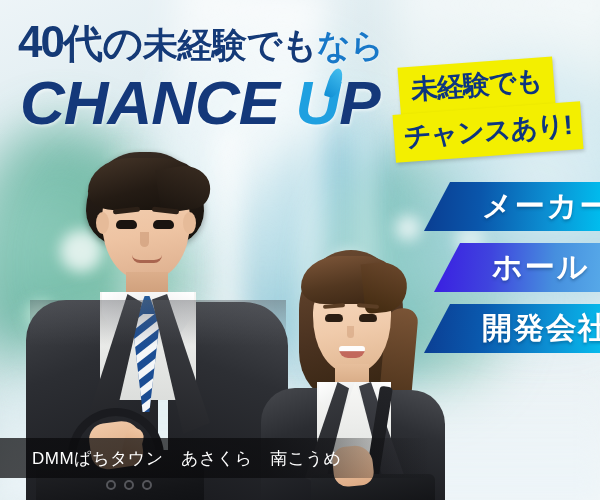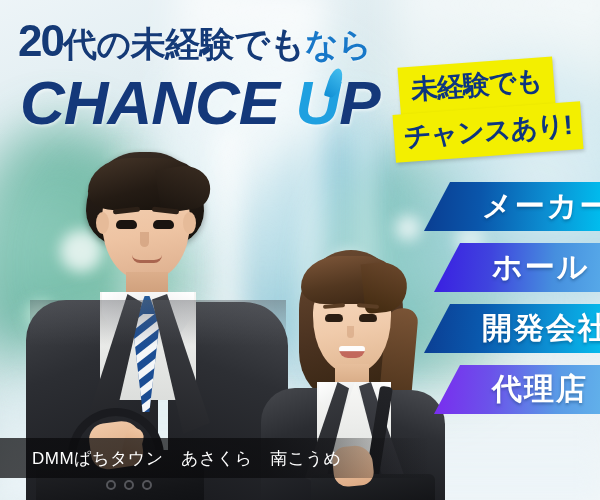--- a/index.html
+++ b/index.html
@@ -200,21 +200,21 @@
            width:124px; height:60px;
            background:linear-gradient(170deg,#24262a 0%,#131417 62%,#0b0c0f 100%);
            border-radius:6px; }
 
   
   .headline { position:absolute; left:0; top:0; width:600px; }
   .line1 { position:absolute; left:18px; top:16px; white-space:nowrap;
            font-weight:bold; letter-spacing:-.5px;
            text-shadow:0 1px 2px rgba(255,255,255,.55); }
   .l1-num { font-size:44px; color:#153a76; letter-spacing:-2px; }
-  .l1-dai { font-size:34px; color:#153a76; }
+  .l1-dai { font-size:40px; color:#153a76; }
   .l1-mid { font-size:35px; color:#143a78; }
   .l1-nara { font-size:33px; color:#1878c8; }
 
   .line2 { position:absolute; left:20px; top:72px; white-space:nowrap;
            font-weight:bold; font-style:italic; font-size:62px; line-height:1;
            letter-spacing:-1px; color:#14387a;
            text-shadow:1px 2px 3px rgba(255,255,255,.5); }
   .l2-u { position:relative; color:#1fa0e0; display:inline-block; }
   .l2-u::after { content:""; position:absolute; right:-2px; top:-4px;
            width:13px; height:30px; border-radius:50% 50% 50% 10%;
@@ -345,21 +345,21 @@
       <div class="w-lap-r"></div>
       <div class="w-strap"></div>
       <div class="w-bag"></div>
       <div class="w-hand"></div>
     </div>
 
   </div>
 
   <div class="headline">
     <div class="line1">
-      <span class="l1-num">20</span><span class="l1-dai">代の</span><span class="l1-mid">未経験でも</span><span class="l1-nara">なら</span>
+      <span class="l1-num">40</span><span class="l1-dai">代の</span><span class="l1-mid">未経験でも</span><span class="l1-nara">なら</span>
     </div>
     <div class="line2">
       <span>CHANCE </span><span class="l2-u">U</span><span>P</span>
     </div>
   </div>
 
   <div class="callout c1">
     <span>未経験でも</span>
   </div>
   <div class="callout c2">
@@ -369,22 +369,19 @@
   <div class="cats">
     <div class="cat cat-0">
       <span>メーカー</span>
     </div>
     <div class="cat cat-1">
       <span>ホール</span>
     </div>
     <div class="cat cat-2">
       <span>開発会社</span>
     </div>
-    <div class="cat cat-3">
-      <span>代理店</span>
-    </div>
   </div>
 
   <div class="caption-bar">
     <span>DMMぱちタウン　あさくら　南こうめ</span>
   </div>
 
 </div>
 
 </body></html>

